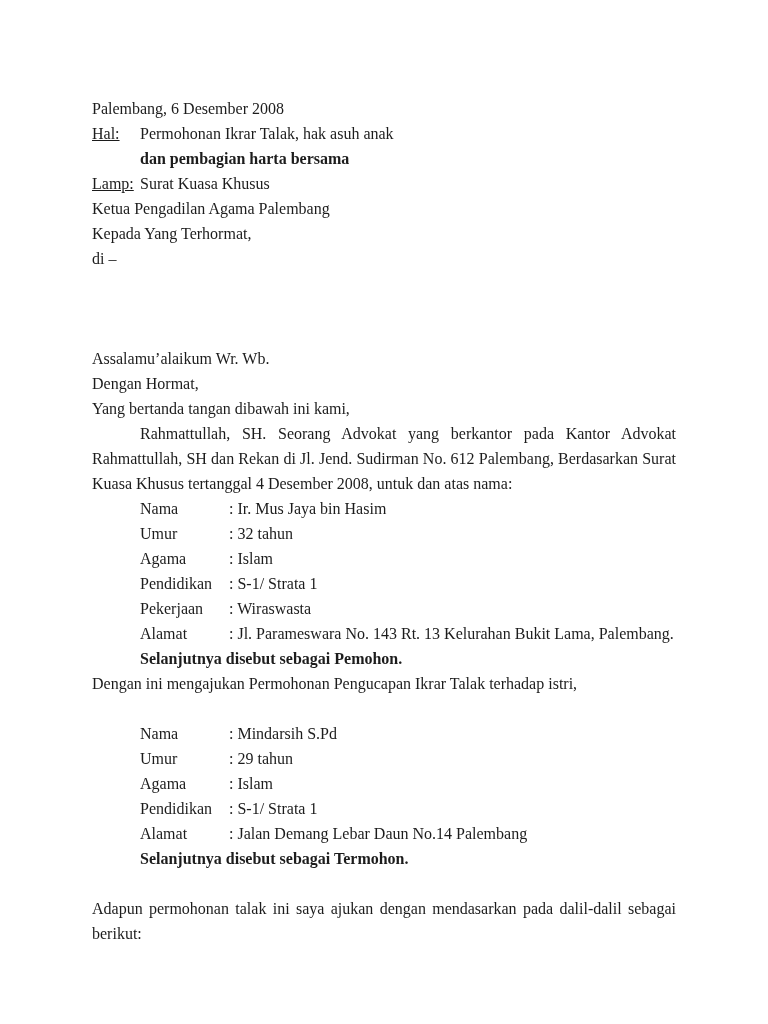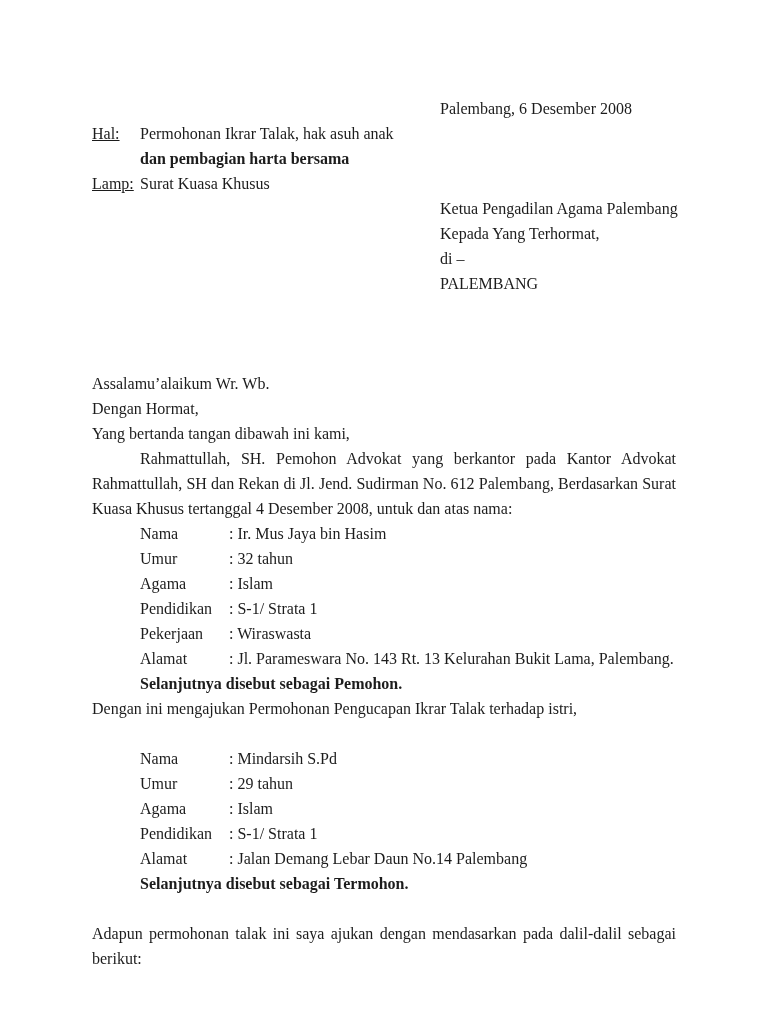--- a/index.html
+++ b/index.html
@@ -18,21 +18,21 @@
     height: 1024px;
     padding: 96px 92px 0 92px;
     font-family: "Liberation Serif", "DejaVu Serif", serif;
     font-size: 16px;
     line-height: 25px;
     color: #1c1c1c;
     background: #ffffff;
   }
   .content { width: 584px; }
   .line { white-space: nowrap; }
-  .right-col { margin-left: 348px; }
+  .right-col { }
   .tab-label {
     display: inline-block;
     width: 48px;
     text-decoration: underline;
   }
   .indent { padding-left: 48px; font-weight: bold; }
   .jline {
     text-align: justify;
     text-align-last: justify;
     word-spacing: -0.6px;
@@ -57,31 +57,30 @@
 
     <div class="line"><span class="tab-label">Hal:</span><span>Permohonan Ikrar Talak, hak asuh anak</span></div>
     <div class="line indent">dan pembagian harta bersama</div>
 
     <div class="line"><span class="tab-label">Lamp:</span><span>Surat Kuasa Khusus</span></div>
 
     <div class="right-col">
       <div class="line">Ketua Pengadilan Agama Palembang</div>
       <div class="line">Kepada Yang Terhormat,</div>
       <div class="line">di –</div>
-      <div class="line">PALEMBANG</div>
     </div>
 
     <div class="blank3"></div>
 
     <div class="line">Assalamu’alaikum Wr. Wb.</div>
     <div class="line">Dengan Hormat,</div>
     <div class="line">Yang bertanda tangan dibawah ini kami,</div>
 
     <div>
-      <div class="jline first">Rahmattullah, SH. Pemohon Advokat yang berkantor pada Kantor Advokat</div>
+      <div class="jline first">Rahmattullah, SH. Seorang Advokat yang berkantor pada Kantor Advokat</div>
       <div class="jline">Rahmattullah, SH dan Rekan di Jl. Jend. Sudirman No. 612 Palembang, Berdasarkan Surat</div>
       <div class="line">Kuasa Khusus tertanggal 4 Desember 2008, untuk dan atas nama:</div>
     </div>
 
     <div>
       <div class="detail-row"><span class="lbl">Nama</span><span>: Ir. Mus Jaya bin Hasim</span></div>
       <div class="detail-row"><span class="lbl">Umur</span><span>: 32 tahun</span></div>
       <div class="detail-row"><span class="lbl">Agama</span><span>: Islam</span></div>
       <div class="detail-row"><span class="lbl">Pendidikan</span><span>: S-1/ Strata 1</span></div>
       <div class="detail-row"><span class="lbl">Pekerjaan</span><span>: Wiraswasta</span></div>

